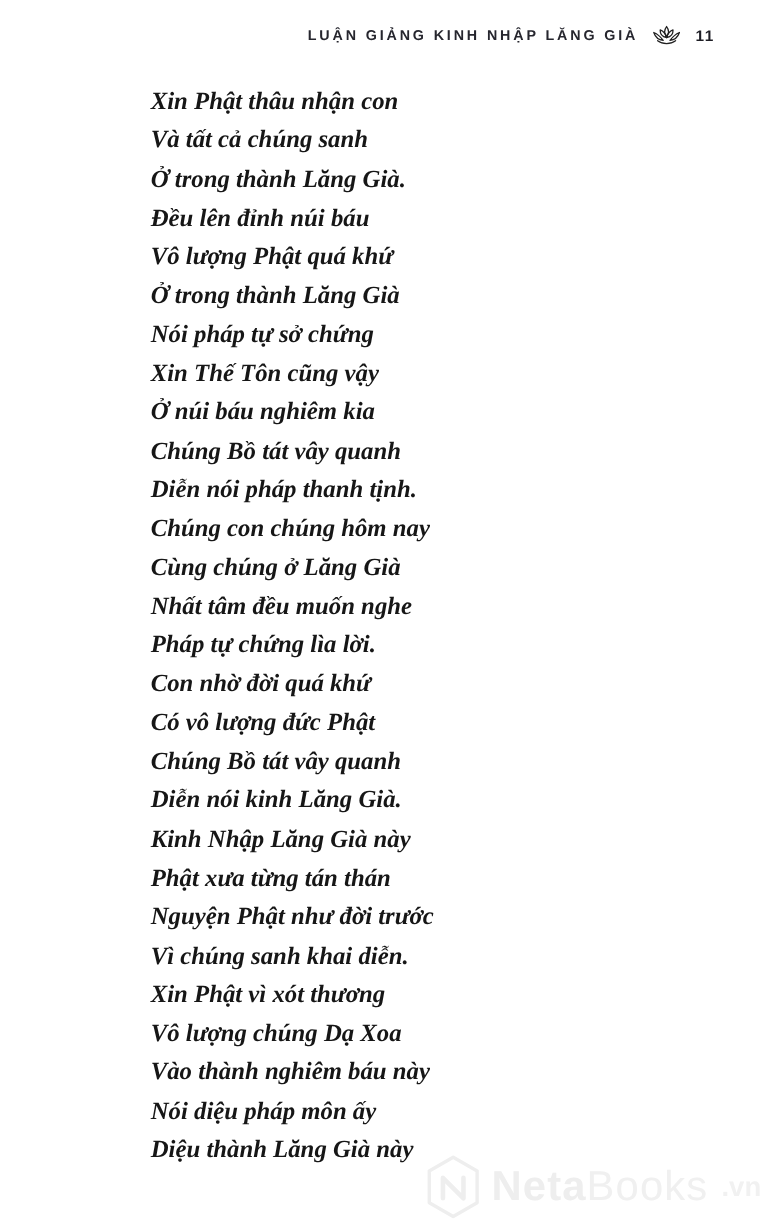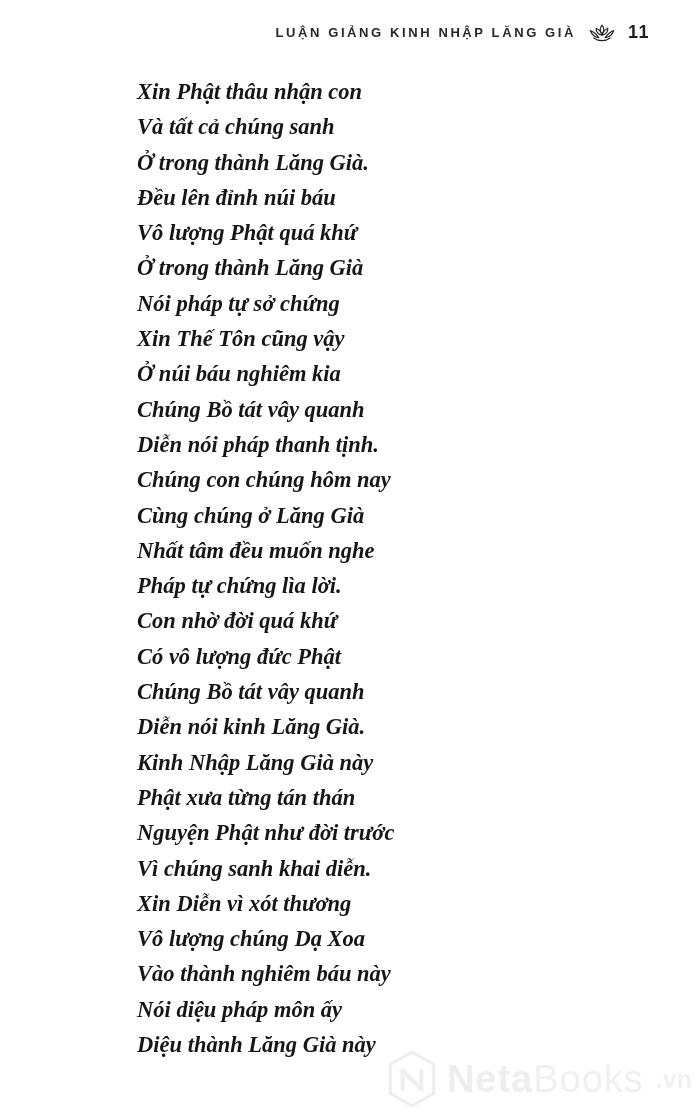--- a/index.html
+++ b/index.html
@@ -25,21 +25,21 @@
     font-family: "Liberation Sans", sans-serif;
     font-size: 13px;
     font-weight: 700;
     letter-spacing: 2.6px;
     color: #26262e;
     white-space: nowrap;
   }
   .lotus-wrap { display: flex; align-items: center; }
   .page-number {
     font-family: "Liberation Sans", sans-serif;
-    font-size: 18px;
+    font-size: 14px;
     font-weight: 700;
     letter-spacing: 1.5px;
     color: #1d1d24;
   }
 
   
   .verse {
     position: absolute;
     left: 137px;
     top: 74px;
@@ -120,21 +120,21 @@
     <div class="verse-line">Nhất tâm đều muốn nghe</div>
     <div class="verse-line">Pháp tự chứng lìa lời.</div>
     <div class="verse-line">Con nhờ đời quá khứ</div>
     <div class="verse-line">Có vô lượng đức Phật</div>
     <div class="verse-line">Chúng Bồ tát vây quanh</div>
     <div class="verse-line">Diễn nói kinh Lăng Già.</div>
     <div class="verse-line">Kinh Nhập Lăng Già này</div>
     <div class="verse-line">Phật xưa từng tán thán</div>
     <div class="verse-line">Nguyện Phật như đời trước</div>
     <div class="verse-line">Vì chúng sanh khai diễn.</div>
-    <div class="verse-line">Xin Diễn vì xót thương</div>
+    <div class="verse-line">Xin Phật vì xót thương</div>
     <div class="verse-line">Vô lượng chúng Dạ Xoa</div>
     <div class="verse-line">Vào thành nghiêm báu này</div>
     <div class="verse-line">Nói diệu pháp môn ấy</div>
     <div class="verse-line">Diệu thành Lăng Già này</div>
   </div>
 
   <div class="watermark">
     <span style="display:flex;">
       <svg viewBox="0 0 48 56" width="50" height="58" aria-hidden="true">
         <g fill="none" stroke="#eeeeee" stroke-width="3" stroke-linejoin="round">

